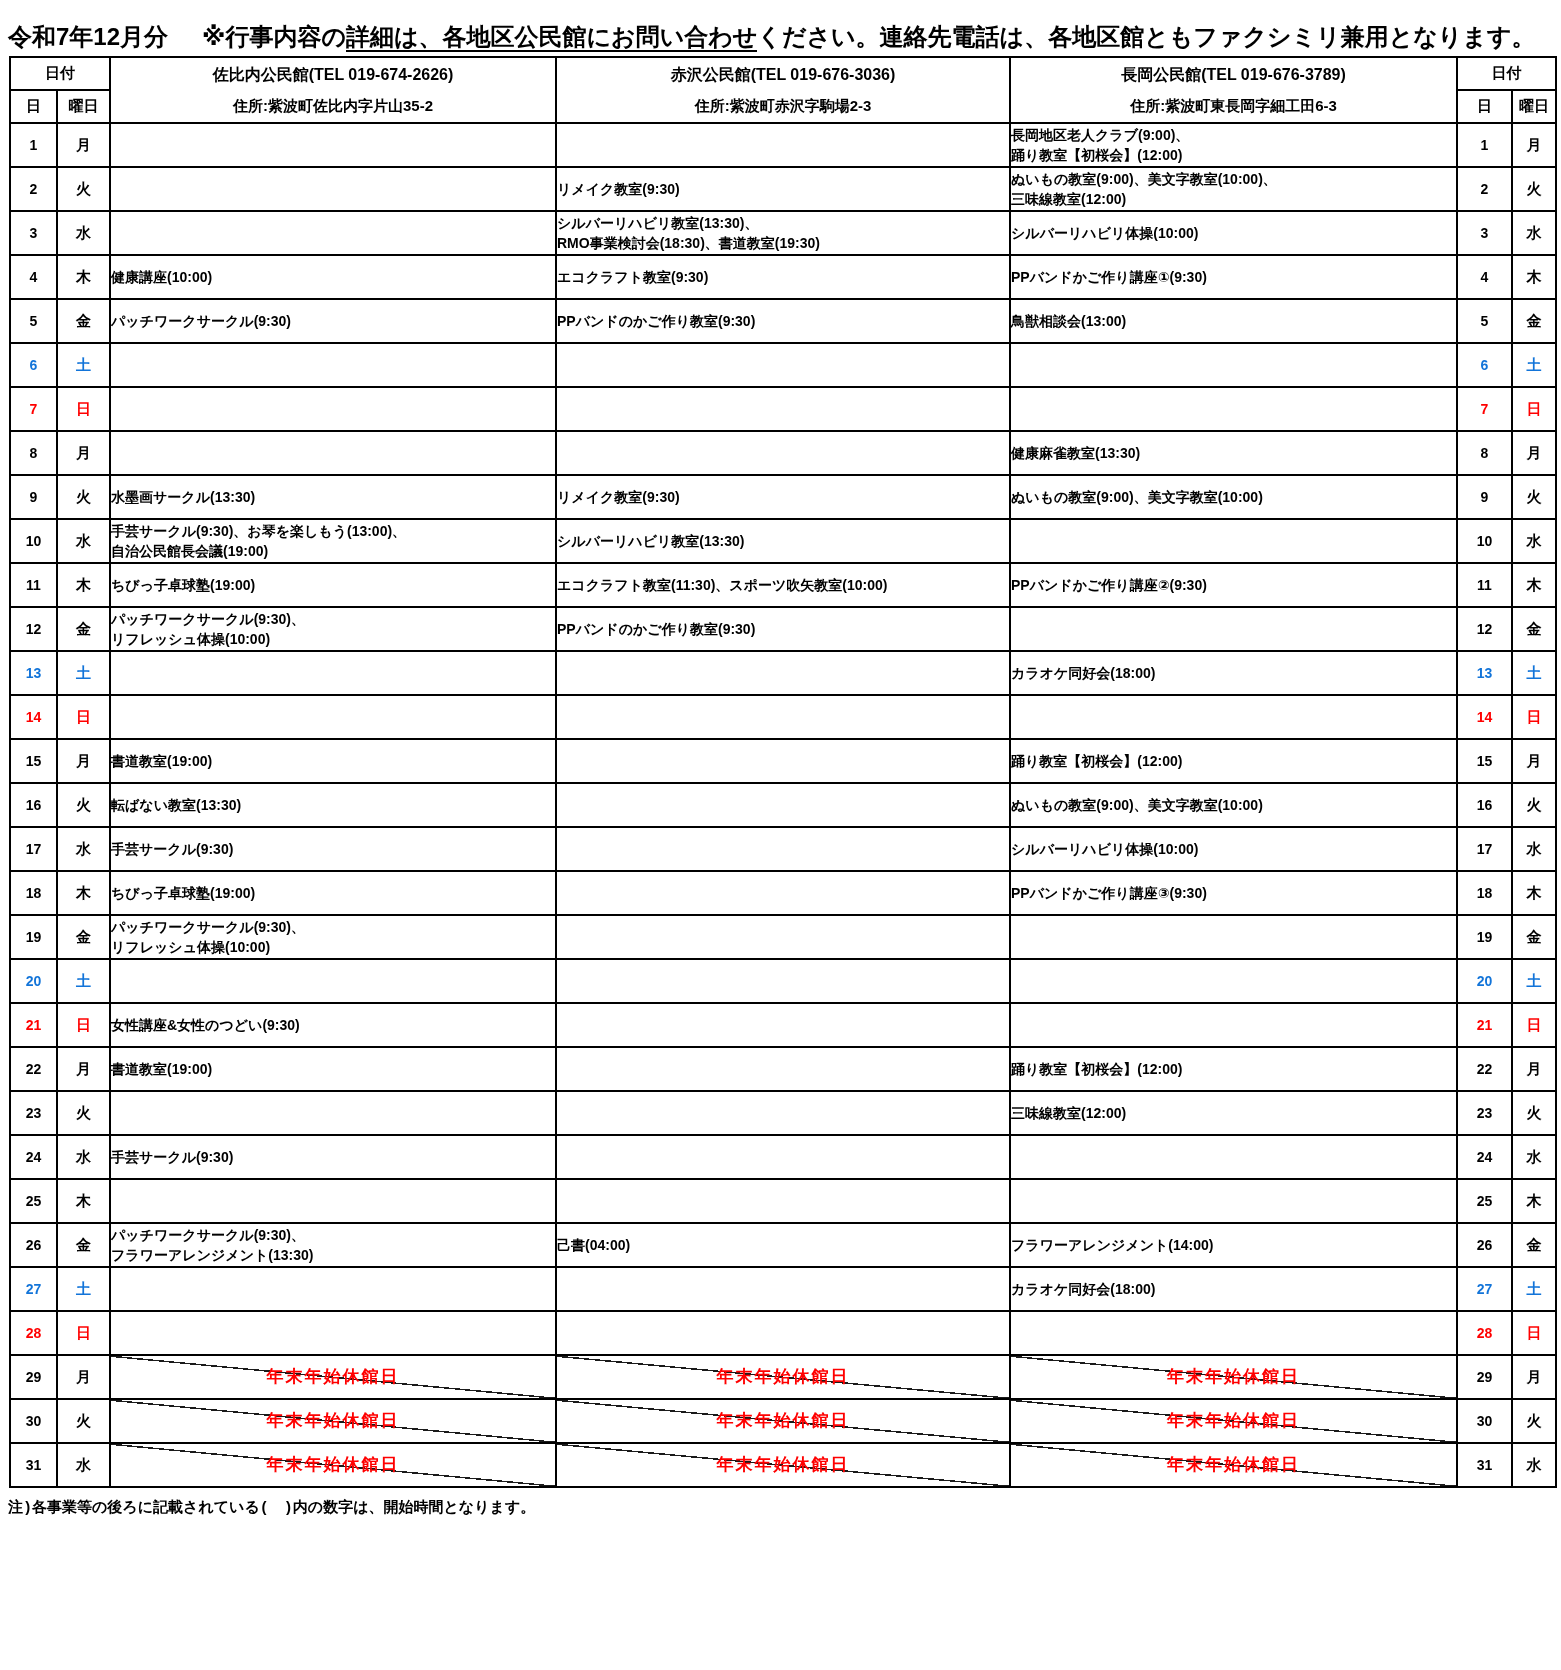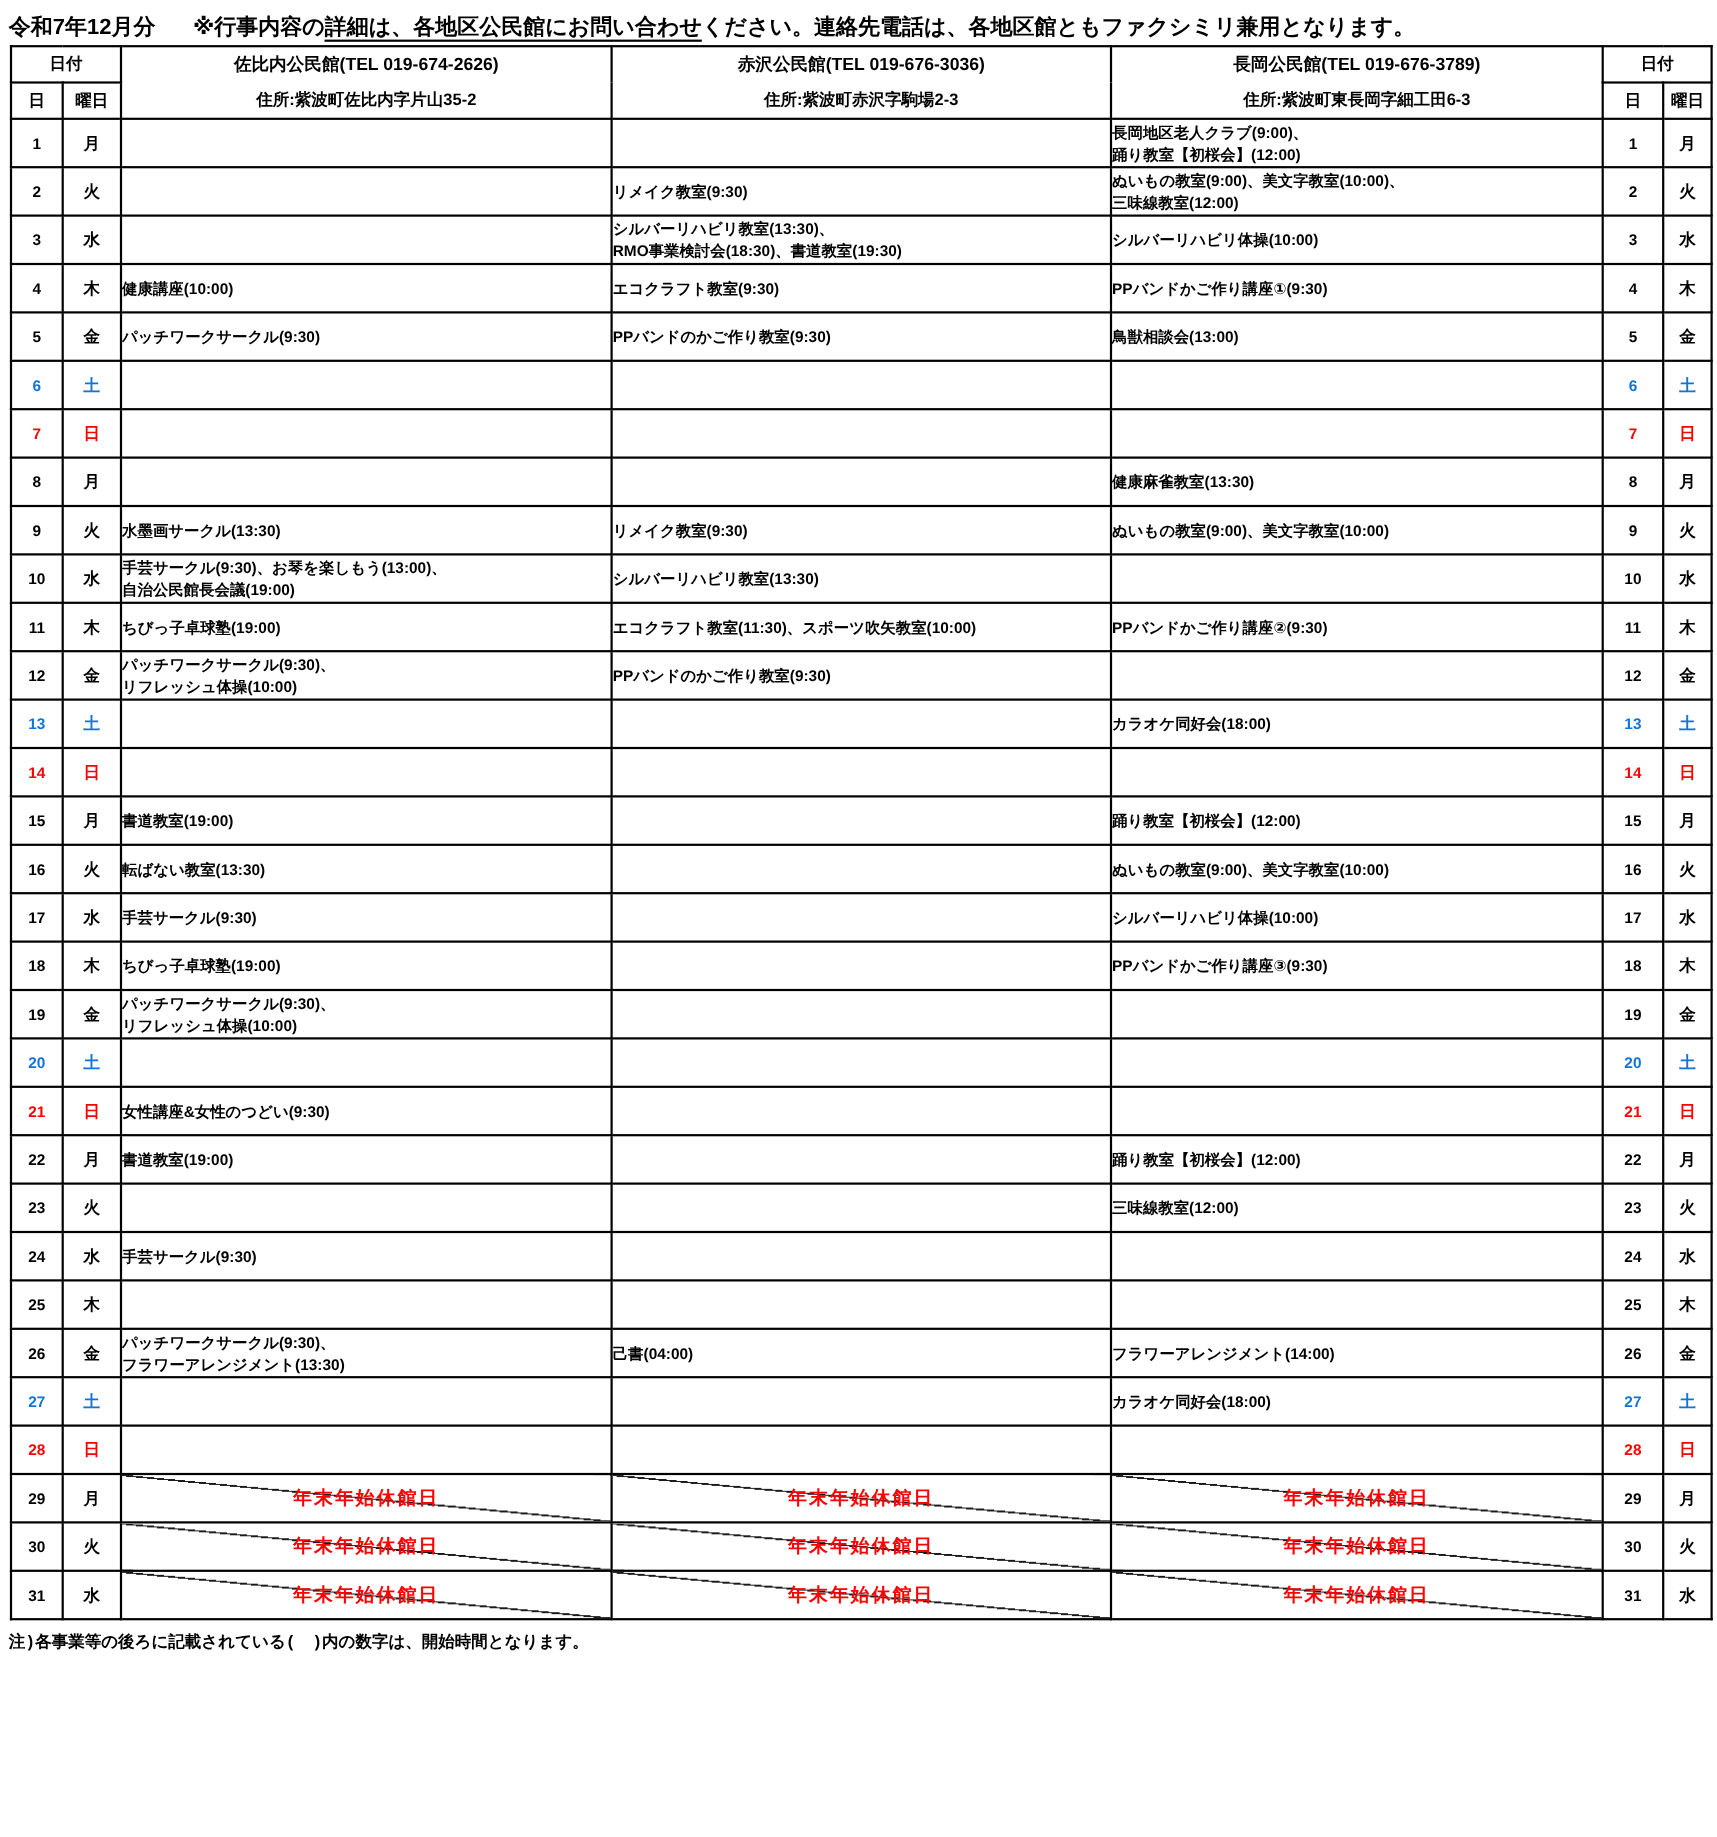--- a/index.html
+++ b/index.html
@@ -11,22 +11,22 @@
   html,body{margin:0;padding:0;}
   body{
     width:1561px;
     height:1670px;
     background:#ffffff;
     color:#000;
     font-family:"Liberation Sans","DejaVu Sans",sans-serif;
   }
   .page{padding:3px 0 0 0;}
   .title-line{
-    margin:8px 0 3px 8px;
-    font-size:20px;
+    margin:18px 0 3px 8px;
+    font-size:24px;
     font-weight:bold;
     white-space:nowrap;
   }
   .title-month{margin-right:34px;}
   .underline{border-bottom:2.5px solid #000;}
   table.cal{
     margin-left:9px;
     width:1546px;
     border-collapse:collapse;
     table-layout:fixed;

